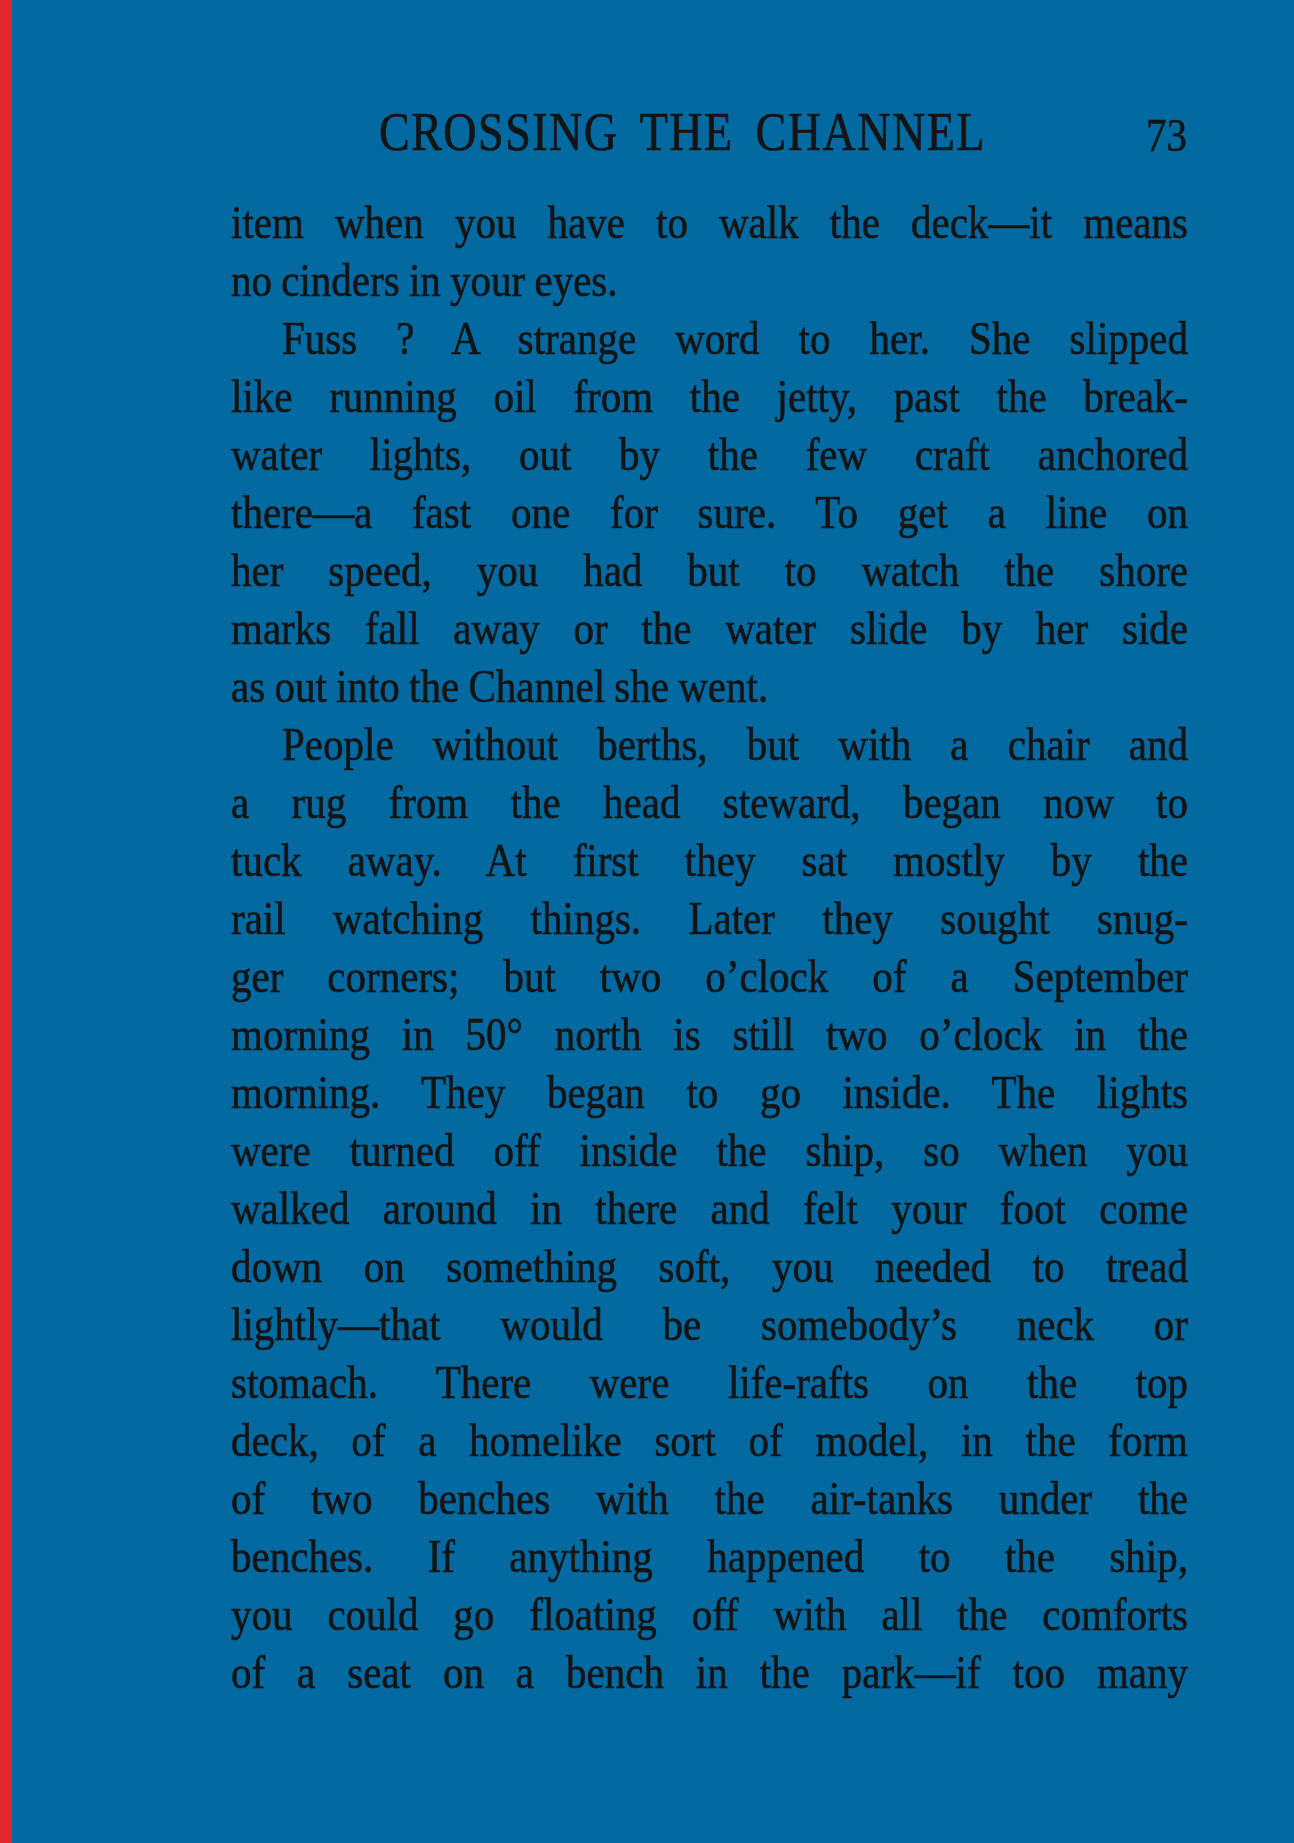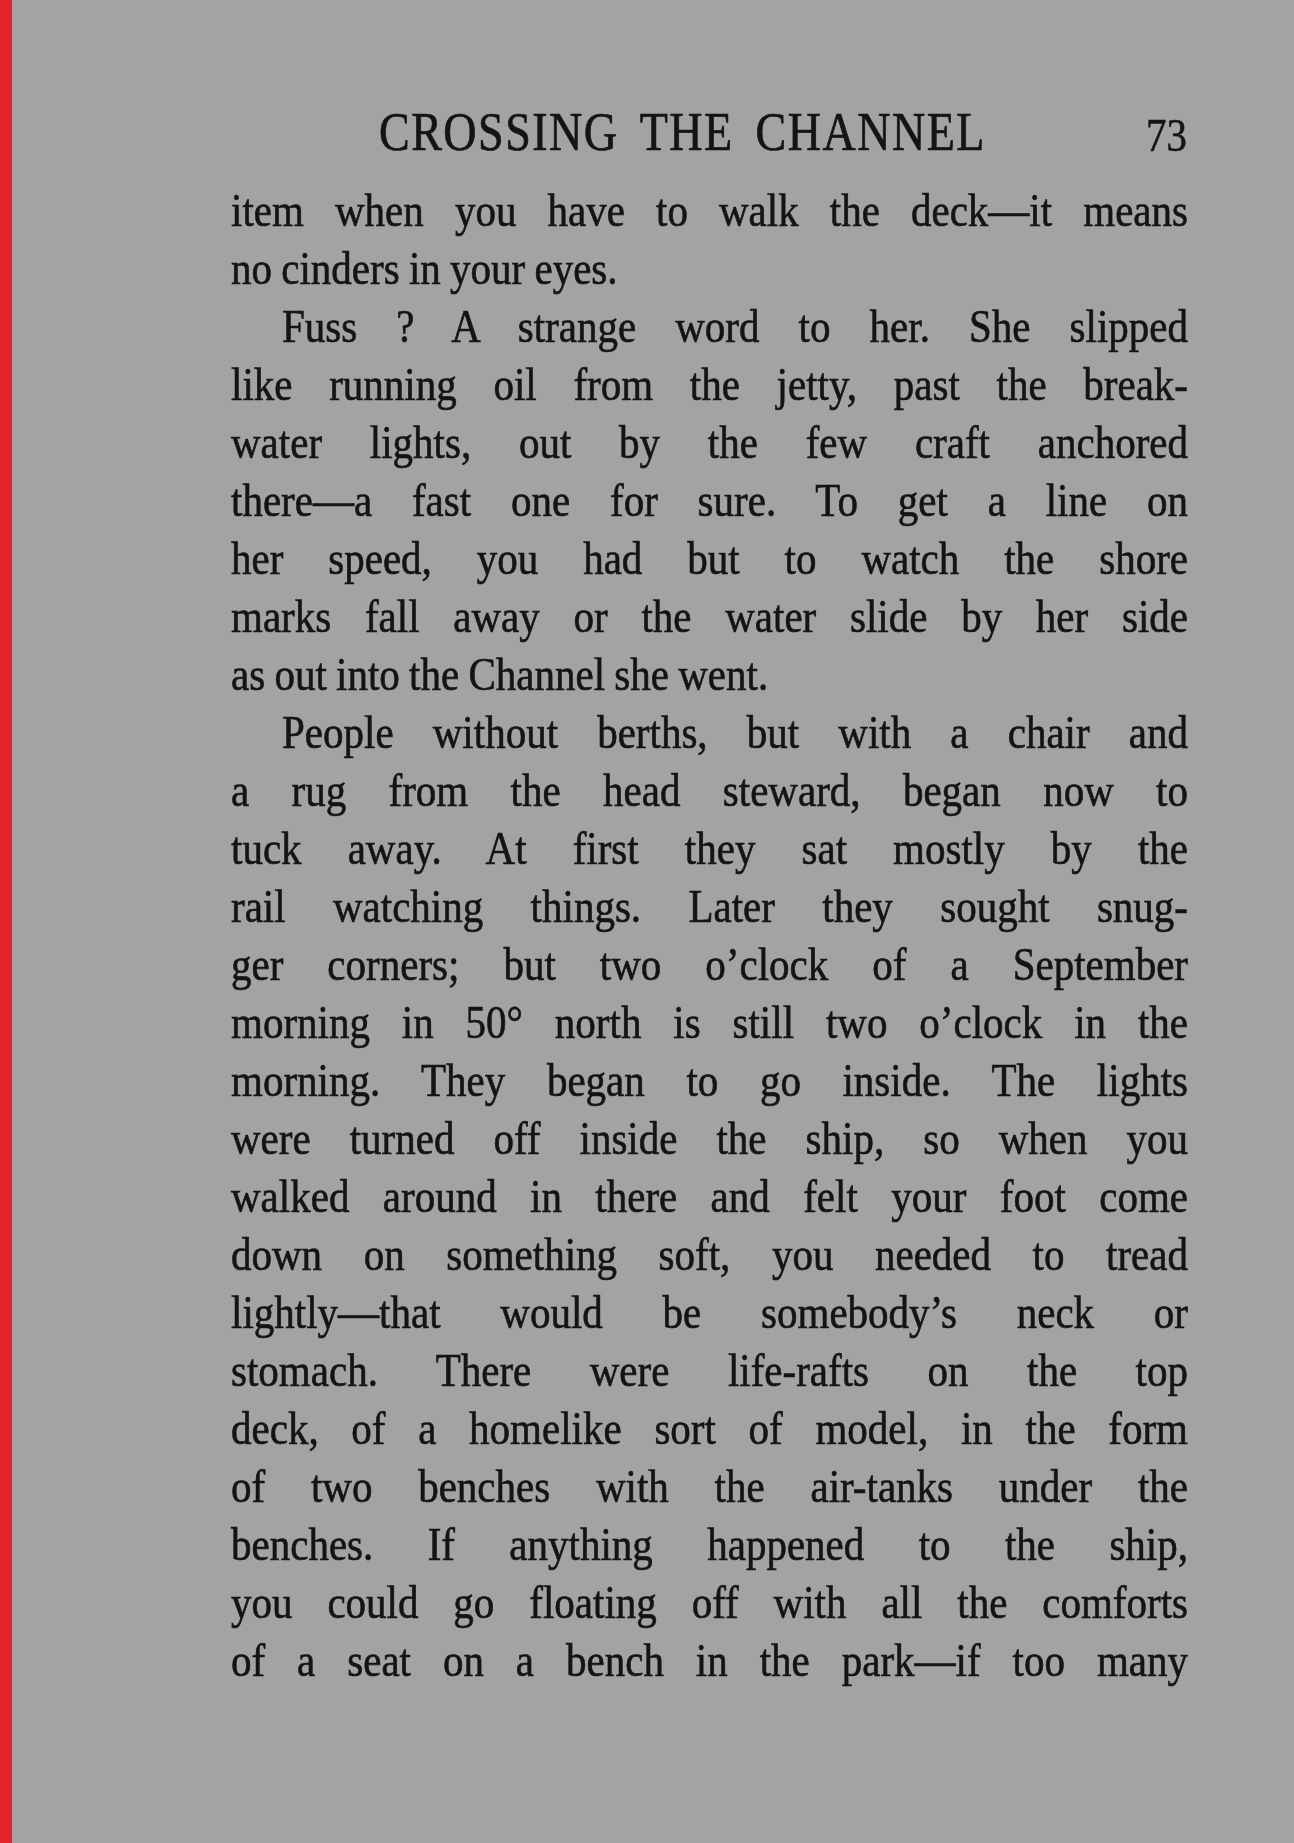--- a/index.html
+++ b/index.html
@@ -35,21 +35,21 @@
     left: 1146px;
     top: 108px;
     font-size: 41px;
     transform: scaleY(1.14);
     transform-origin: top left;
     -webkit-text-stroke: 0.5px #141414;
   }
   .body-text {
     position: absolute;
     left: 231px;
-    top: 178px;
+    top: 190px;
     width: 957px;
   }
   .line {
     font-size: 41px;
     line-height: 58px;
     height: 58px;
     word-spacing: -1px;
     text-align: justify;
     text-align-last: justify;
     white-space: normal;
@@ -61,21 +61,21 @@
     text-align: left;
     text-align-last: left;
   }
   .line.indent {
     text-indent: 51px;
   }
 </style>
 </head>
 <body>
 
-<div class="page" style="background: #a3a3a3;">
+<div class="page" style="background: #0369a1;">
   <div class="edge-stripe" style="background: rgb(226, 38, 44);"></div>
   <div class="running-head">CROSSING THE CHANNEL</div>
   <div class="folio">73</div>
   <div class="body-text">
       <div class="line">item when you have to walk the deck—it means</div>
       <div class="line para-end">no cinders in your eyes.</div>
       <div class="line indent">Fuss ?  A strange word to her.  She slipped</div>
       <div class="line">like running oil from the jetty, past the break-</div>
       <div class="line">water lights, out by the few craft anchored</div>
       <div class="line">there—a fast one for sure.  To get a line on</div>

